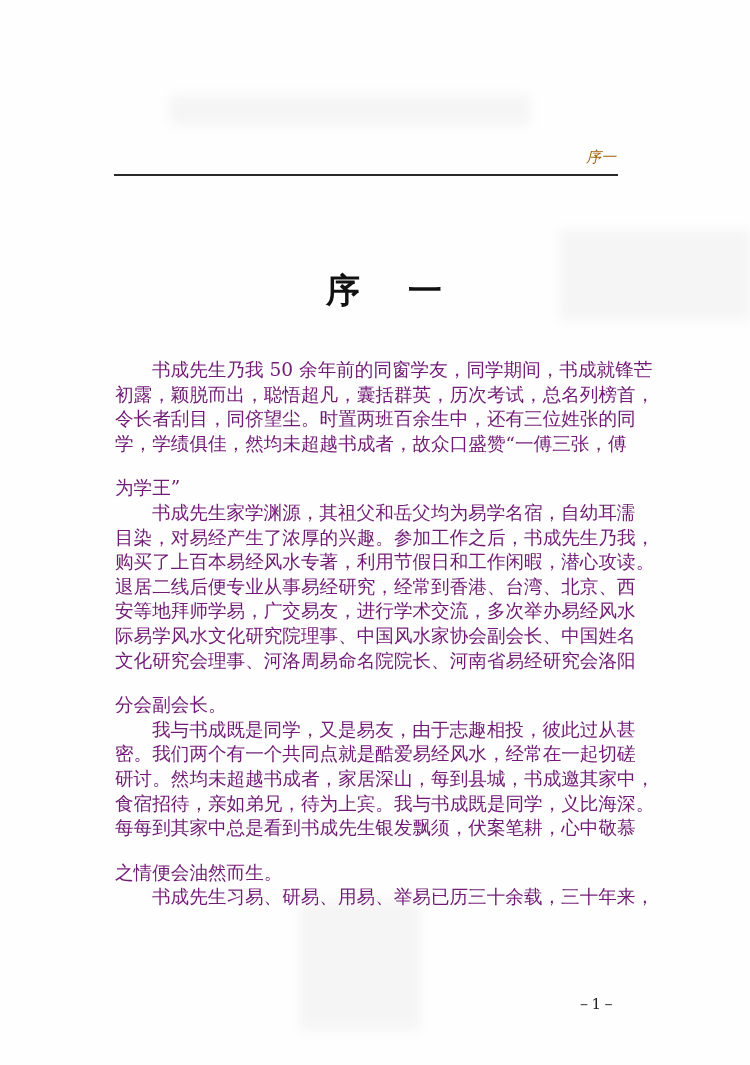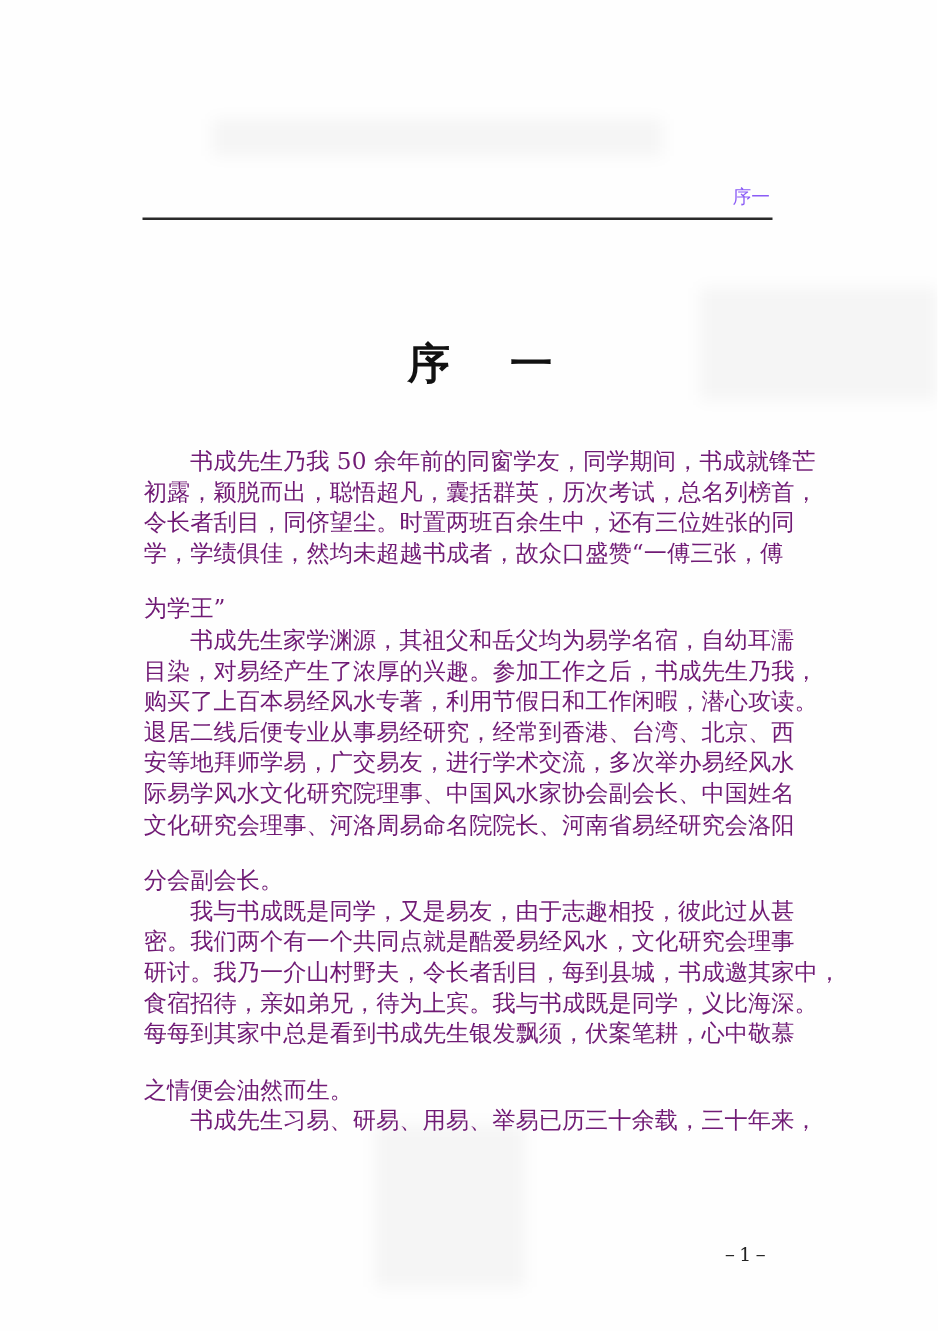--- a/index.html
+++ b/index.html
@@ -26,21 +26,22 @@
       background: rgba(0,0,0,0.035);
       filter: blur(6px);
       pointer-events: none;
     }
     .running-head {
       position: absolute;
       right: 134px;
       top: 148px;
       font-size: 15px;
       letter-spacing: 0px;
-      color: #8b5cf6;
+      color: #a16207;
+      font-style: italic;
     }
     .head-rule {
       position: absolute;
       left: 114px;
       width: 504px;
       top: 174px;
       height: 2px;
       background: #2a2a2a;
     }
     .chapter-title {
@@ -110,22 +111,22 @@
     <span class="line indent">书成先生家学渊源，其祖父和岳父均为易学名宿，自幼耳濡</span>
     <span class="line">目染，对易经产生了浓厚的兴趣。参加工作之后，书成先生乃我，</span>
     <span class="line">购买了上百本易经风水专著，利用节假日和工作闲暇，潜心攻读。</span>
     <span class="line">退居二线后便专业从事易经研究，经常到香港、台湾、北京、西</span>
     <span class="line">安等地拜师学易，广交易友，进行学术交流，多次举办易经风水</span>
     <span class="line">际易学风水文化研究院理事、中国风水家协会副会长、中国姓名</span>
     <span class="line">文化研究会理事、河洛周易命名院院长、河南省易经研究会洛阳</span>
     <span class="line last">分会副会长。</span>
 
     <span class="line indent">我与书成既是同学，又是易友，由于志趣相投，彼此过从甚</span>
-    <span class="line">密。我们两个有一个共同点就是酷爱易经风水，文化研究会理事</span>
-    <span class="line">研讨。我乃一介山村野夫，令长者刮目，每到县城，书成邀其家中，</span>
+    <span class="line">密。我们两个有一个共同点就是酷爱易经风水，经常在一起切磋</span>
+    <span class="line">研讨。然均未超越书成者，家居深山，每到县城，书成邀其家中，</span>
     <span class="line">食宿招待，亲如弟兄，待为上宾。我与书成既是同学，义比海深。</span>
     <span class="line">每每到其家中总是看到书成先生银发飘须，伏案笔耕，心中敬慕</span>
     <span class="line last">之情便会油然而生。</span>
 
     <span class="line indent">书成先生习易、研易、用易、举易已历三十余载，三十年来，</span>
   </div>
 
   <div class="page-number">－1－</div>
 </div>
 

